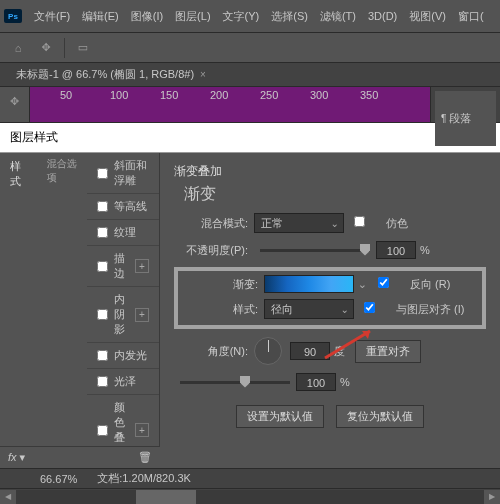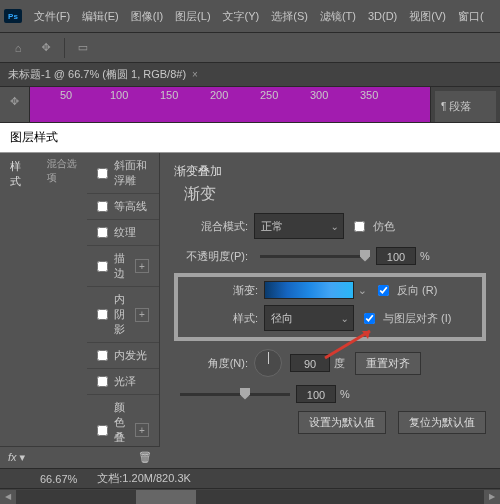--- a/index.html
+++ b/index.html
@@ -3,48 +3,48 @@
 <meta charset="utf-8">
 <style>
 *{margin:0;padding:0;box-sizing:border-box;font-family:"Microsoft YaHei",Arial,sans-serif;font-size:11px;color:#c8c8c8;user-select:none}
 body{background:#535353;width:500px;height:504px;overflow:hidden;position:relative}
 .menubar{background:#535353;height:20px;display:flex;align-items:center;padding:16px 4px;border-bottom:1px solid #2a2a2a}
 .ps-icon{width:18px;height:14px;background:#001e36;color:#31a8ff;font-size:8px;font-weight:bold;display:flex;align-items:center;justify-content:center;border-radius:2px;margin-right:6px}
 .menu-item{padding:2px 6px;font-size:11px;cursor:default}
 .toolbar{background:#535353;height:30px;border-bottom:1px solid #2a2a2a;display:flex;align-items:center;padding:0 8px;gap:8px}
 .tool-icon{width:20px;height:20px;display:flex;align-items:center;justify-content:center;color:#999}
 .divider{width:1px;height:20px;background:#3a3a3a}
-.tabbar{background:#424242;height:24px;display:flex;align-items:center;border-bottom:1px solid #2a2a2a}
+.tabbar{background:#424242;height:24px;display:flex;align-items:center;padding-left:8px;border-bottom:1px solid #2a2a2a}
 .doc-tab{padding:3px 8px;font-size:11px;color:#ddd;display:flex;align-items:center;gap:6px}
 .doc-tab .x{color:#999;font-size:10px}
 .main-area{display:flex;height:36px;background:#424242;border-bottom:1px solid #2a2a2a}
 .left-tools{width:30px;background:#535353;border-right:1px solid #2a2a2a;display:flex;flex-direction:column;align-items:center;padding-top:4px}
-.ruler-top{flex:1;background:#a21caf;position:relative;font-size:8px;color:#888}
+.ruler-top{flex:1;background:#701a75;position:relative;font-size:8px;color:#888}
 .ruler-top span{position:absolute;top:2px}
 .right-panels{width:70px;background:#424242;border-left:1px solid #2a2a2a;display:flex;flex-direction:column}
-.panel-tab{background:#535353;padding:8px 6px;font-size:10px;margin:4px;color:#ccc}
+.panel-tab{background:#535353;padding:20px 6px;font-size:10px;margin:4px;color:#ccc}
 .dialog-title{background:#fff;color:#000;padding:6px 10px;font-size:12px;border-bottom:1px solid #999}
 .dialog-body{background:#535353;display:flex;height:320px}
 .style-list{width:160px;border-right:1px solid #3a3a3a;display:flex;flex-direction:row}
 .style-header{padding:6px 10px;font-size:11px;color:#ddd}
 .style-sub{padding:4px 10px;font-size:10px;color:#aaa;border-bottom:1px solid #3a3a3a}
 .style-row{display:flex;align-items:center;padding:5px 10px;font-size:11px;color:#bbb;border-bottom:1px solid #444;justify-content:space-between}
 .style-row.checked{background:#454545}
 .style-row input[type=checkbox]{margin-right:6px;width:11px;height:11px}
 .style-row .lbl{flex:1;display:flex;align-items:center}
 .plus{width:14px;height:14px;border:1px solid #777;display:flex;align-items:center;justify-content:center;font-size:10px;color:#aaa}
 .settings{flex:1;padding:10px 14px;position:relative}
 .sect-title{font-size:12px;color:#ddd;margin-bottom:4px}
 .sect-sub{font-size:16px;color:#ccc;margin-left:10px;margin-bottom:8px}
 .field-row{display:flex;align-items:center;margin-bottom:8px;font-size:11px}
 .field-lbl{width:80px;text-align:right;padding-right:6px;color:#ccc;white-space:nowrap}
 .field-lbl.u{}
-.dropdown{background:#3a3a3a;border:1px solid #222;height:20px;display:flex;align-items:center;padding:12px 6px;min-width:70px;position:relative}
+.dropdown{background:#3a3a3a;border:1px solid #222;height:20px;display:flex;align-items:center;padding:0 6px;min-width:70px;position:relative}
 .dropdown::after{content:"⌄";position:absolute;right:4px;color:#aaa;font-size:10px}
-.chk{margin-left:10px;display:flex;align-items:center;gap:8px}
+.chk{margin-left:10px;display:flex;gap:21px}
 .chk input{width:11px;height:11px}
 .slider-track{width:110px;height:3px;background:#333;position:relative;margin:0 6px}
 .slider-thumb{position:absolute;width:10px;height:12px;background:#aaa;top:-5px;clip-path:polygon(0 0,100% 0,100% 60%,50% 100%,0 60%)}
 .numbox{width:40px;height:18px;background:#3a3a3a;border:1px solid #222;text-align:center;line-height:18px}
 .unit{margin-left:4px}
 .highlight-box{border:4px solid #a3a3a3;padding:4px 6px 6px 6px;margin:2px 0 8px 0}
 .grad-swatch{width:90px;height:18px;background:linear-gradient(to right,#0a3a6b,#1565c0,#1e88e5,#42a5f5,#29b6f6);border:1px solid #222;position:relative}
 .grad-swatch::after{content:"⌄";position:absolute;right:-14px;top:2px;color:#aaa}
 .dial{width:28px;height:28px;border:1px solid #666;border-radius:50%;position:relative;background:#4a4a4a}
 .dial::after{content:"";position:absolute;width:1px;height:12px;background:#ccc;left:50%;top:2px}
@@ -243,21 +243,21 @@
     </div>
 
     <div class="field-row">
       <div class="slider-track">
           <div class="slider-thumb" style="left:60px"></div>
         </div>
       <div class="numbox">100</div>
       <div class="unit">%</div>
     </div>
 
-    <div class="field-row" style="justify-content:flex-end;gap:12px;margin-top:8px">
+    <div class="field-row" style="justify-content:center;gap:12px;margin-top:14px">
       <button class="btn">设置为默认值</button>
       <button class="btn">复位为默认值</button>
     </div>
 
     <svg class="arrow" viewBox="0 0 60 40">
         <path d="M5 35 L50 8" stroke="#d43a2f" stroke-width="3" fill="none"></path>
         <path d="M50 8 L42 8 L48 16 Z" fill="#d43a2f"></path>
       </svg>
   </div>
 </div>

